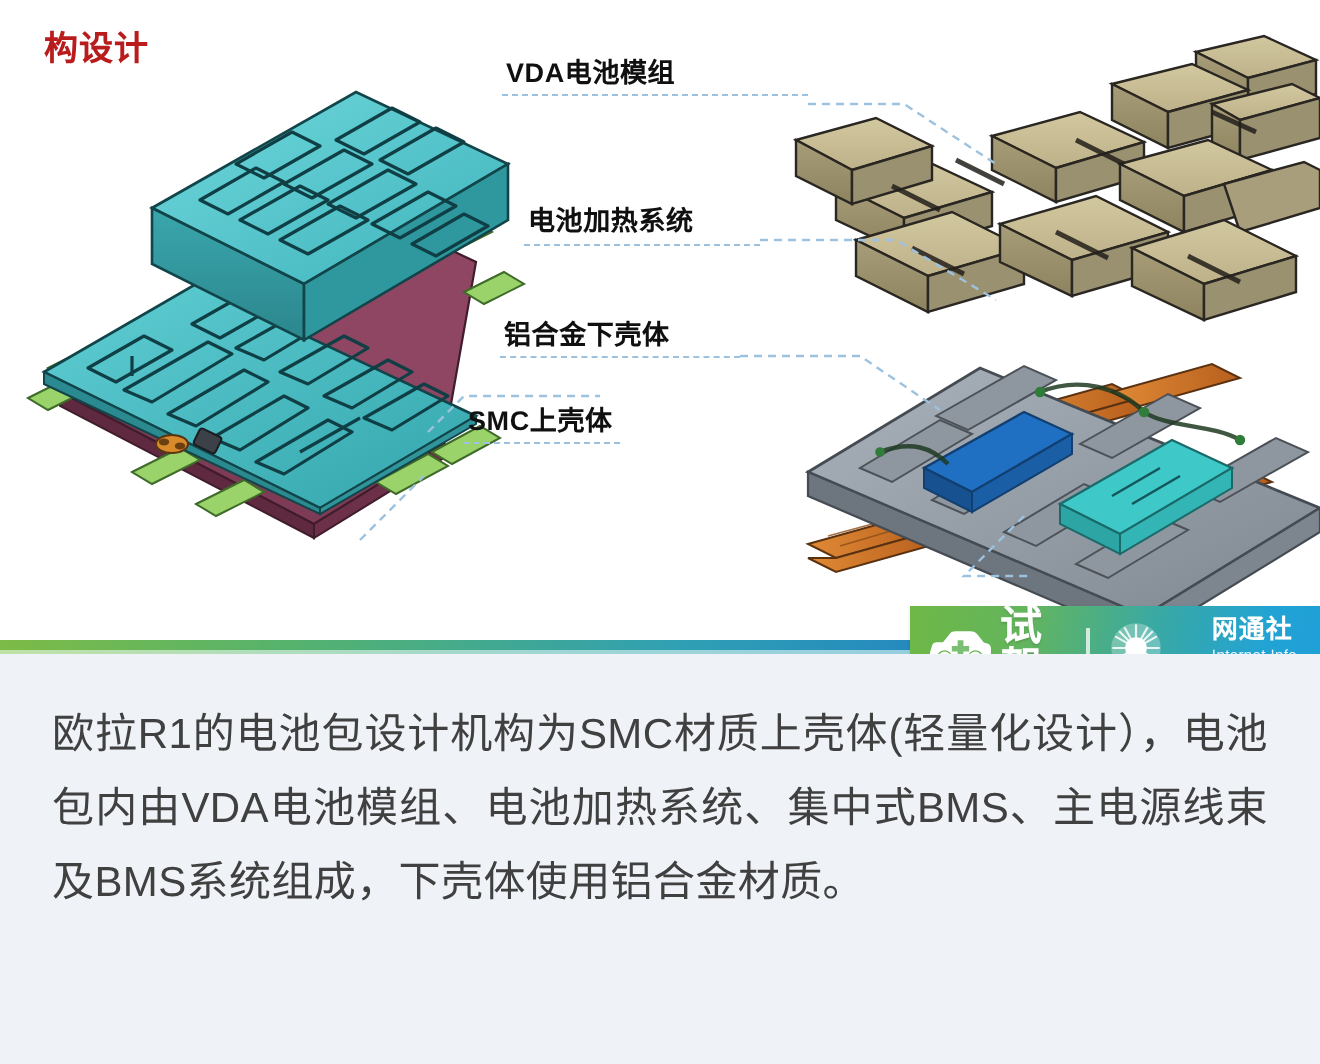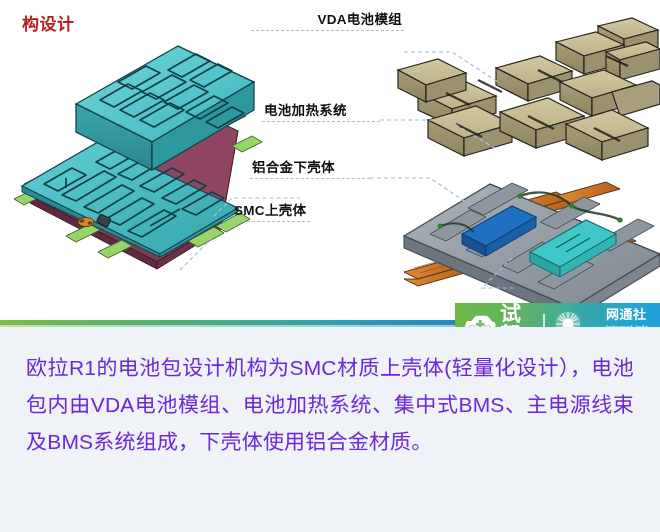--- a/index.html
+++ b/index.html
@@ -68,21 +68,21 @@
 
   
   .caption{
     position:absolute;left:0;top:327px;width:660px;height:205px;
     background:#eff2f7;
     box-sizing:border-box;
     padding:22px 26px 0 26px;
   }
   .caption p{
     margin:0;
-    font-size:21px;line-height:37px;color:#6d28d9;
+    font-size:21px;line-height:37px;color:#404040;
     letter-spacing:.2px;text-align:justify;
     font-family:"Liberation Sans","DejaVu Sans",sans-serif;
   }
 </style>
 </head>
 <body>
 
 <div class="stage">
 
   <div class="photo">
@@ -328,21 +328,21 @@
       <g fill="none" stroke="#9cc2e0" stroke-width="1.2" stroke-dasharray="4 3">
         <path d="M404,52 L452,52 L498,82"></path>
         <path d="M380,120 L448,120 L498,150"></path>
         <path d="M370,178 L430,178 L470,205"></path>
         <path d="M214,216 L232,198 L300,198"></path>
         <path d="M180,270 L212,238"></path>
         <path d="M512,258 L482,288 L516,288"></path>
       </g>
     </svg>
 
-    <div class="lbl" style="left:251px;top:8px;width:153px;text-align:right;">
+    <div class="lbl" style="left:251px;top:25px;width:153px;">
       <span class="txt">VDA电池模组</span>
       <span class="rule"></span>
     </div>
 
     <div class="lbl" style="left:262px;top:99px;width:118px;font-family:Liberation Mono, monospace;">
       <span class="txt">电池加热系统</span>
       <span class="rule"></span>
     </div>
 
     <div class="lbl" style="left:250px;top:156px;width:120px;">

